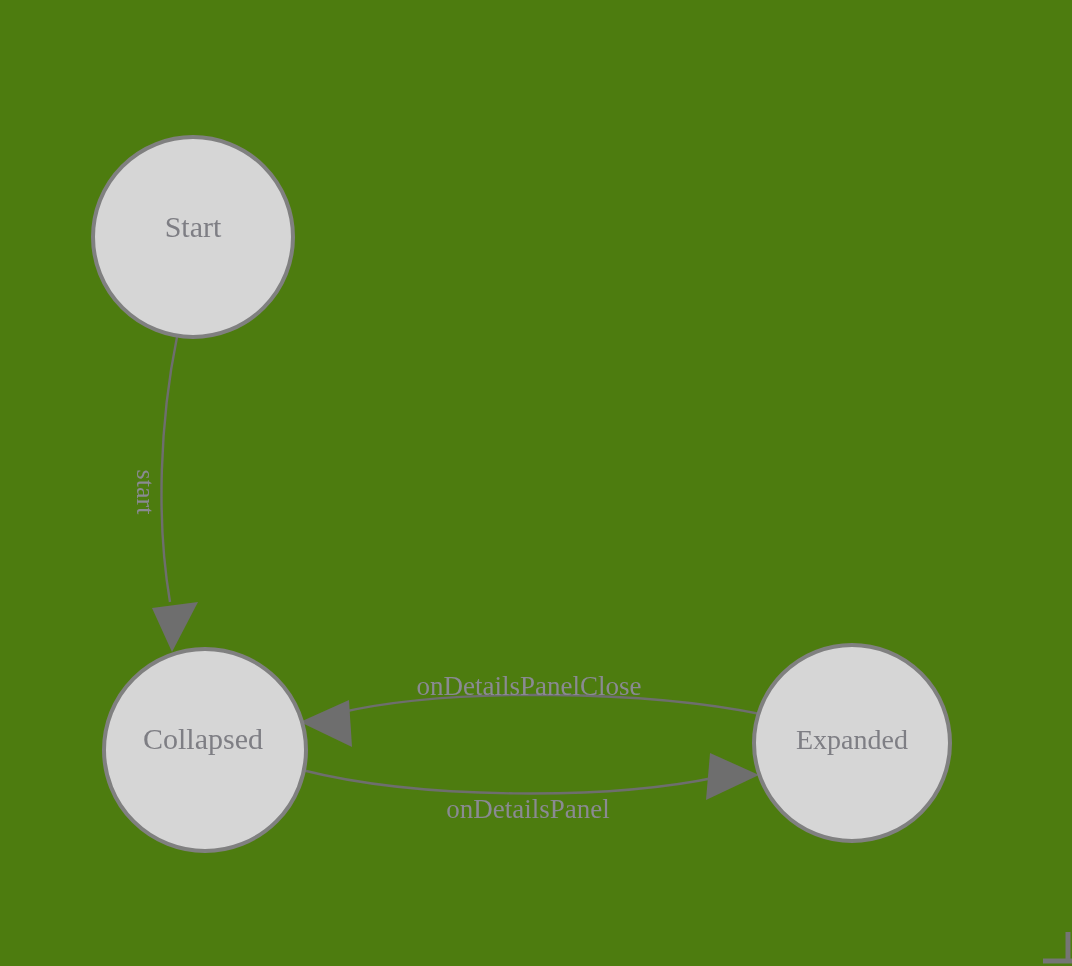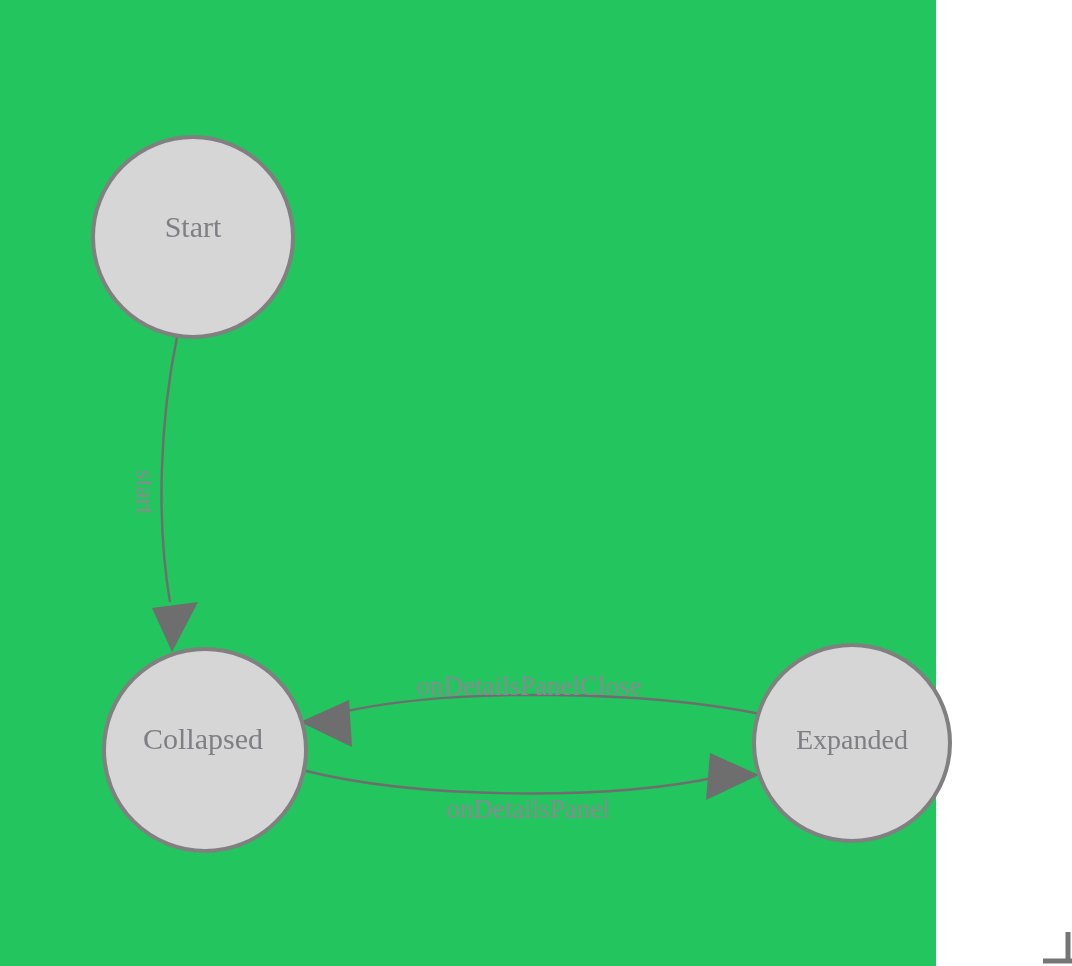--- a/index.html
+++ b/index.html
@@ -8,23 +8,23 @@
     background: #ffffff;
   }
   body {
     width: 1072px;
     height: 966px;
     overflow: hidden;
     font-family: "Liberation Serif", "DejaVu Serif", serif;
   }
   #diagram-root {
     position: relative;
-    width: 936px;
+    width: 1072px;
     height: 966px;
-    background: #22c55e;
+    background: #4d7c0f;
   }
   #diagram-svg {
     position: absolute;
     top: 0;
     left: 0;
     width: 1072px;
     height: 966px;
     display: block;
   }
   .node-label {

